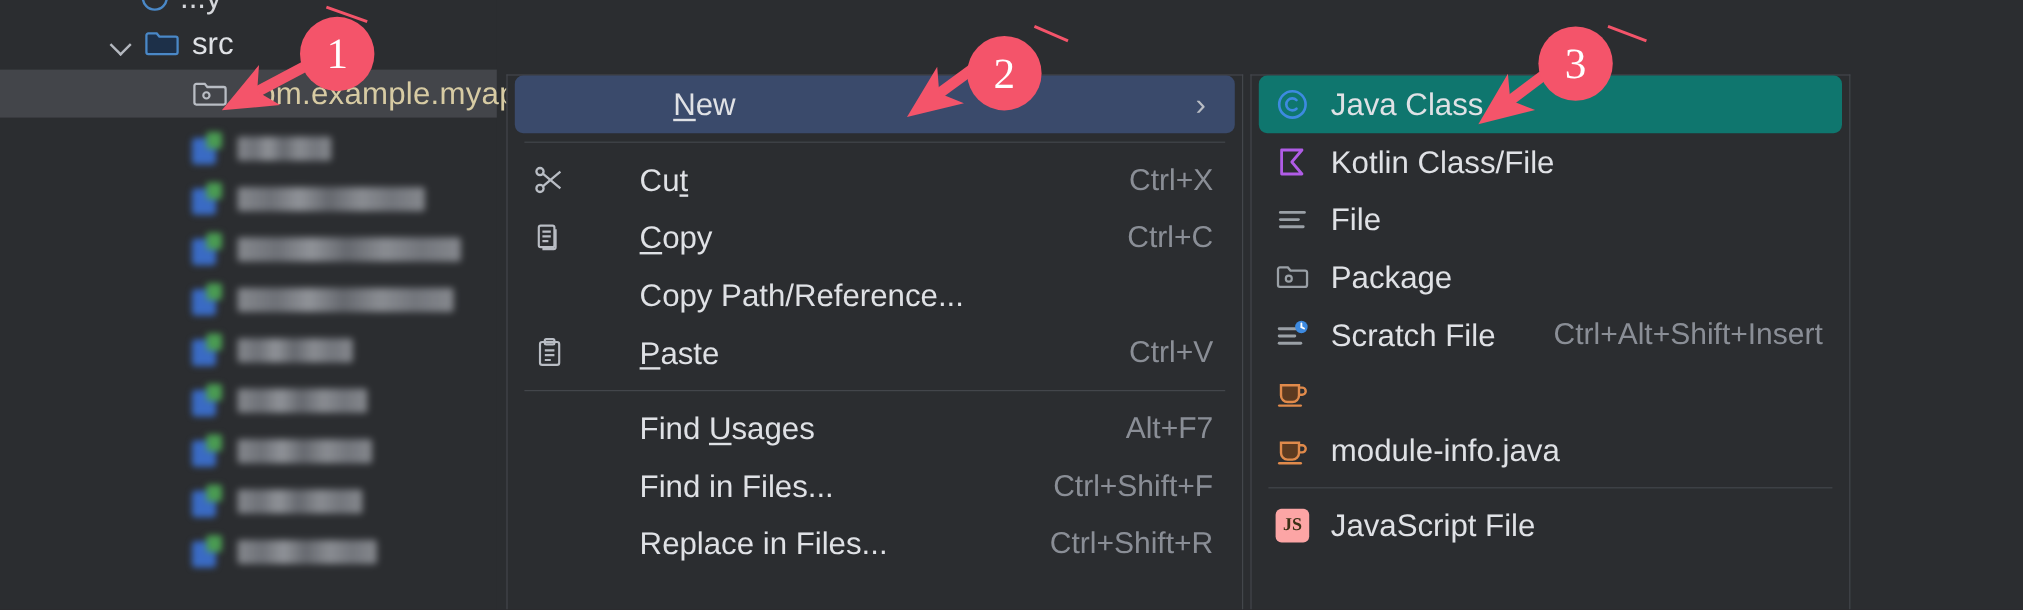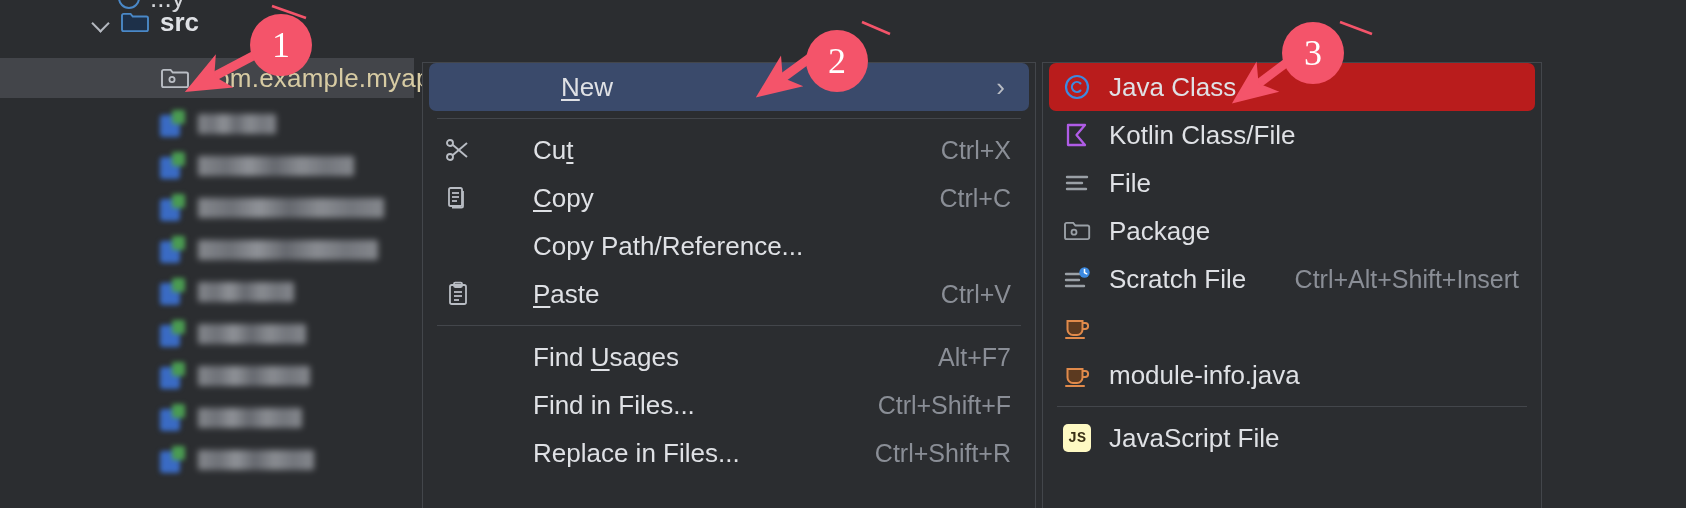--- a/index.html
+++ b/index.html
@@ -91,21 +91,21 @@
 
   
   #submenu {
     position: absolute; left: 1042px; top: 62px; width: 500px; height: 446px;
     background: #2b2d30; border: 1px solid #43464b; border-bottom: none;
   }
   .sm {
     position: relative; height: 48px; display: flex; align-items: center;
     color: #dfe1e5; font-size: 26px;
   }
-  .sm.hl { background: #b91c1c; border-radius: 7px; margin: 0 6px; }
+  .sm.hl { background: #0f766e; border-radius: 7px; margin: 0 6px; }
   .sm-ico { width: 40px; margin-left: 14px; margin-right: 12px; flex: none;
             display: flex; align-items: center; justify-content: center; }
   .sm.hl .sm-ico { margin-left: 8px; }
   .sm-label { flex: none; }
   .sm-shortcut { color: #8a8e96; font-size: 25px; position: absolute; right: 22px; }
 
   
   .anno-circle {
     position: absolute; width: 62px; height: 62px; border-radius: 50%;
     background: #f4546a; color: #ffffff; font-size: 36px;
@@ -116,39 +116,39 @@
               pointer-events: none; z-index: 40; }
 
   
   #watermark {
     position: absolute; left: 1288px; top: 424px;
     color: #c9ccd1; font-size: 31px; opacity: .92; z-index: 60;
     white-space: nowrap;
   }
 
   .js-badge {
-    width: 28px; height: 28px; background: #fef9c3; border-radius: 5px;
+    width: 28px; height: 28px; background: #fca5a5; border-radius: 5px;
     color: #3a3016; font-size: 15px; font-weight: bold;
     display: flex; align-items: center; justify-content: center;
-    font-family: Liberation Mono, monospace;
+    font-family: Liberation Serif, serif;
   }
 </style>
 </head>
 <body>
 
 <div id="root">
 
   <div id="project-tree">
 
     <div class="tree-row" id="tree-row-top">
       <span class="circ"></span>
       <span class="clip-text">...y</span>
     </div>
 
-    <div class="tree-row" style="top:2px;font-weight:bold;">
+    <div class="tree-row" style="top:16px;">
       <span class="chev"></span>
       <span class="folder-ico">
         <svg viewBox="0 0 30 24" width="30" height="24">
           <path d="M2 5.5a1.6 1.6 0 0 1 1.6-1.6h7l2.2 2.6h13.6a1.6 1.6 0 0 1 1.6 1.6v11.4a1.6 1.6 0 0 1-1.6 1.6H3.6A1.6 1.6 0 0 1 2 19.5z" fill="#1d3049" stroke="#4a88c7" stroke-width="1.9"></path>
         </svg>
       </span>
       <span class="label-src">src</span>
     </div>
 
     <div class="tree-row selected" style="top:58px;">

